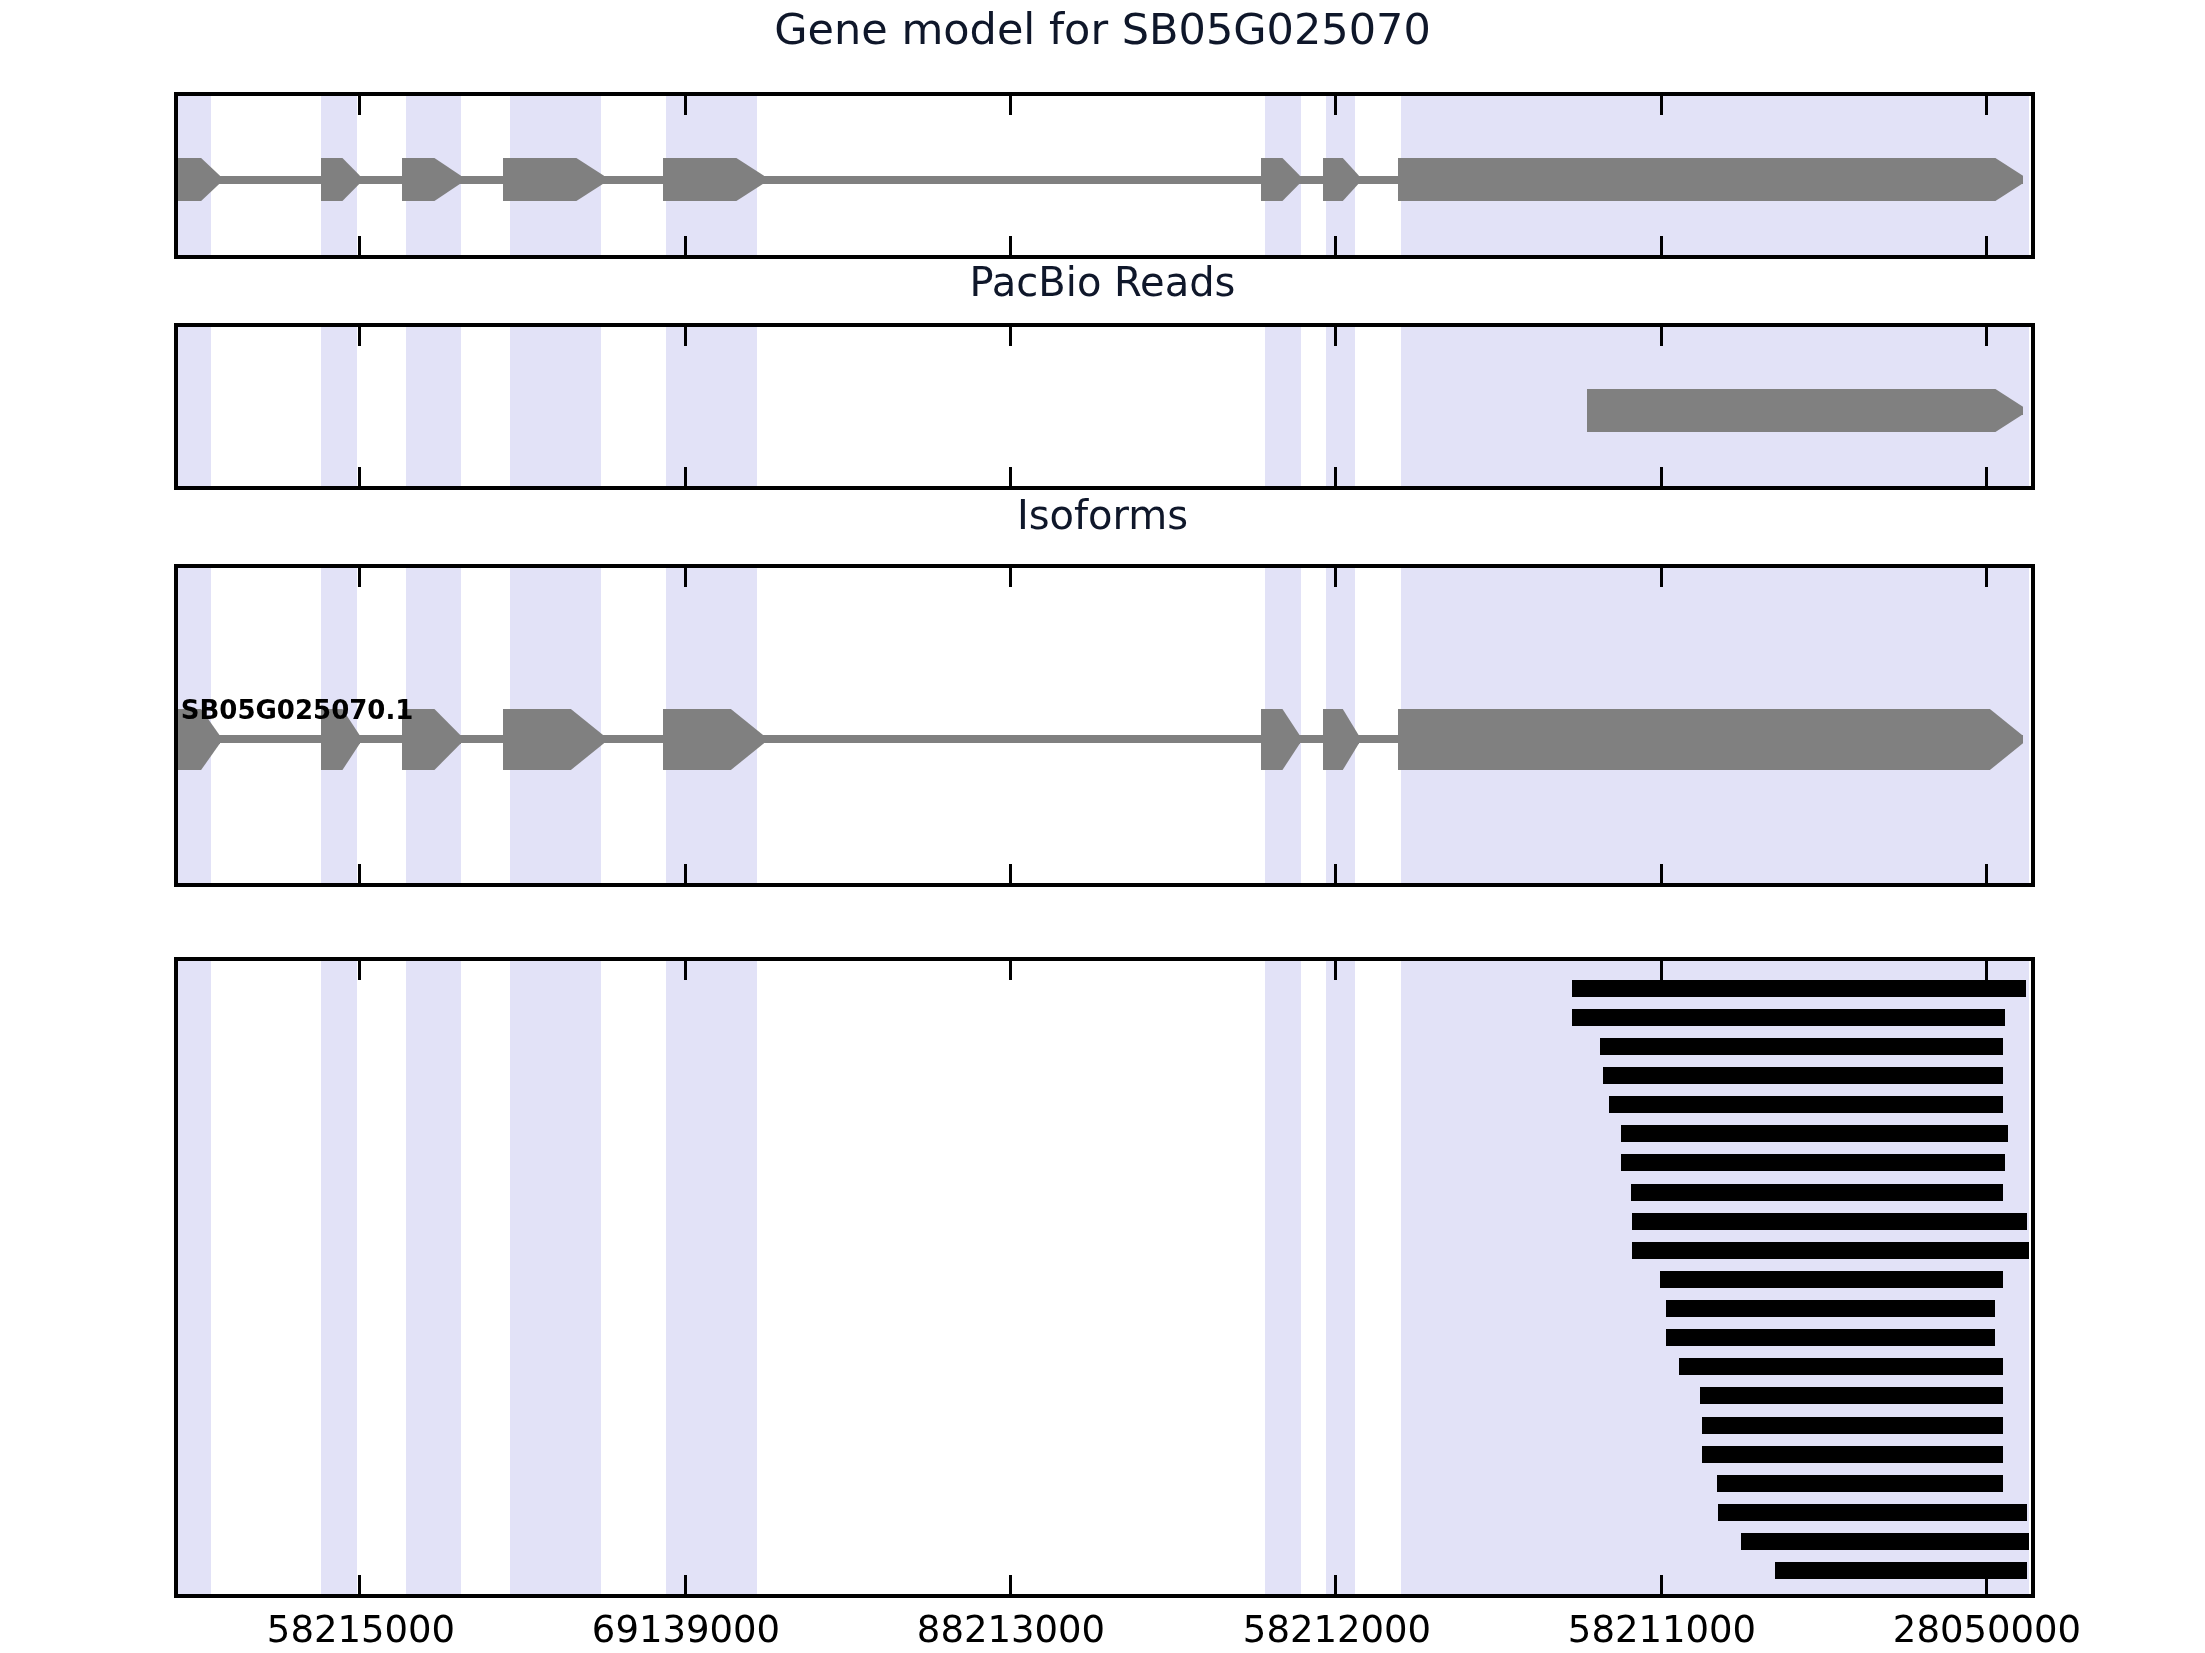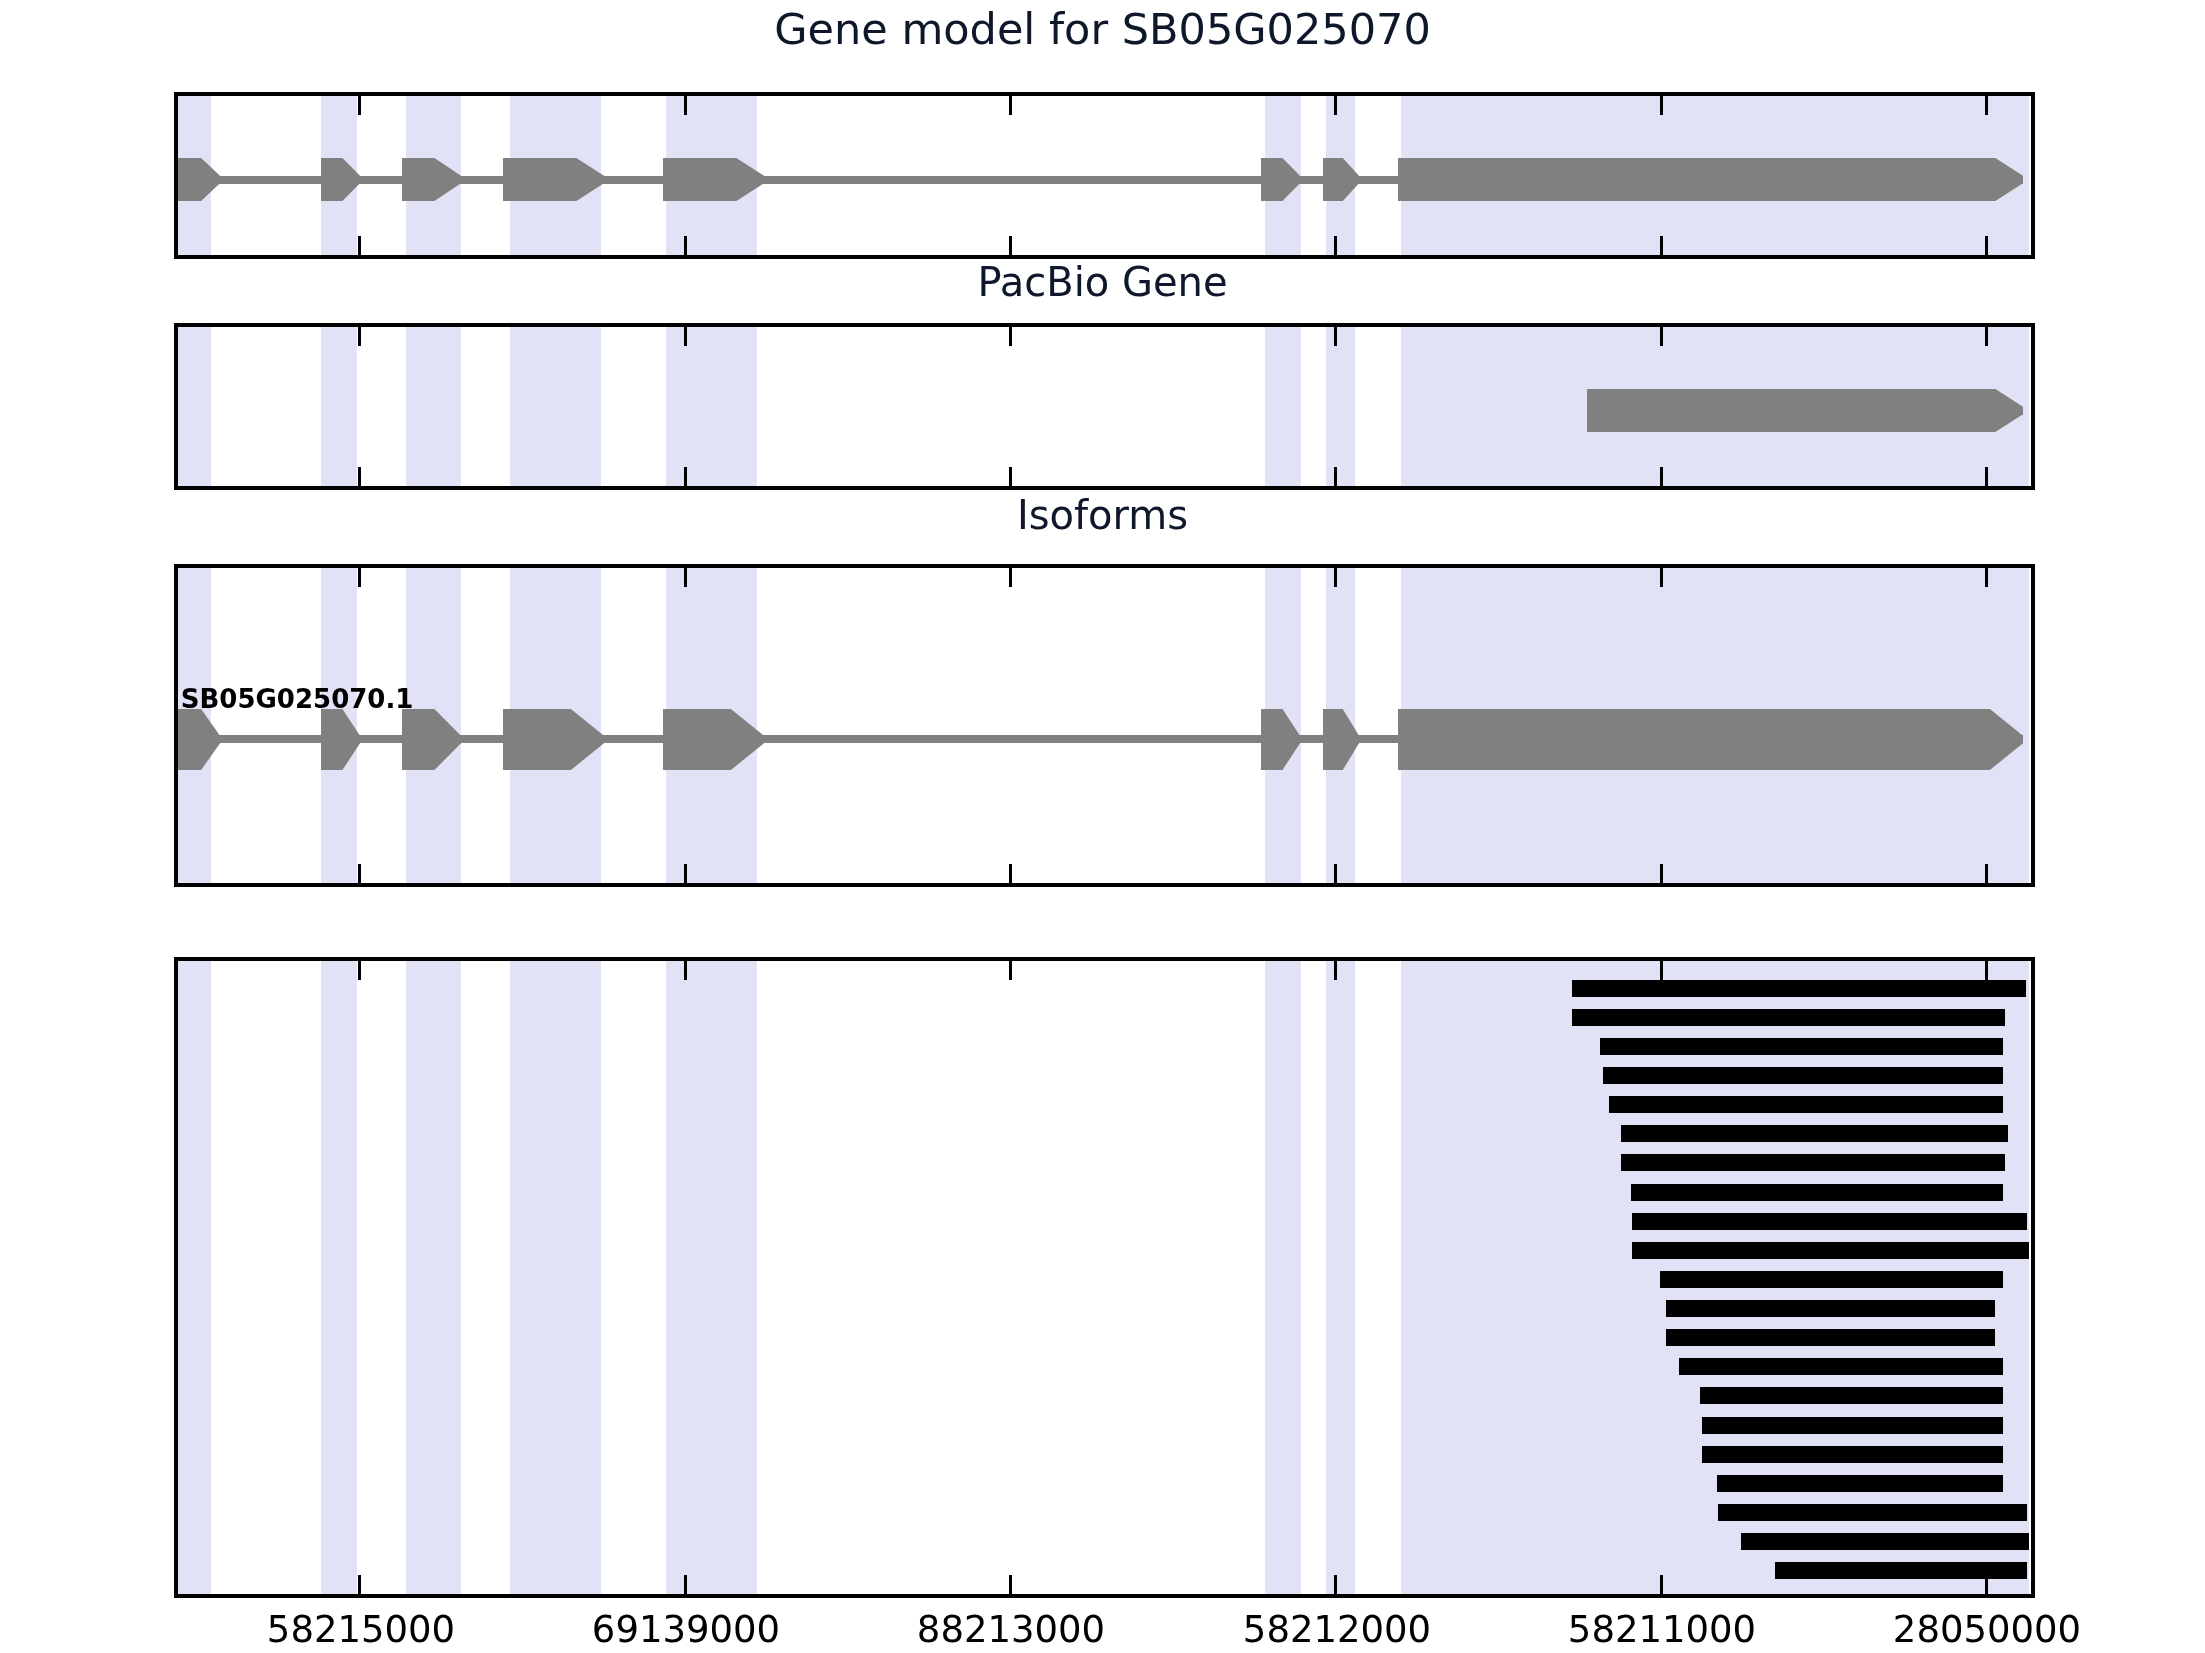--- a/index.html
+++ b/index.html
@@ -119,21 +119,21 @@
     line-height: 1;
   }
 </style>
 </head>
 <body>
 
 <div id="figure">
 
   <div class="panel-title title-main" style="top:8.3px;">Gene model for SB05G025070</div>
 
-  <div class="panel-title title-sub" style="top:262px;">PacBio Gene</div>
+  <div class="panel-title title-sub" style="top:262px;">PacBio Reads</div>
 
   <div class="panel-title title-sub" style="top:495px;">Isoforms</div>
 
 
   <div class="axes" id="axes-gene-model" style="left:174px; top:92px; width:1861px; height:167px;">
     <div class="axes-inner" id="inner-gene-model">
         <div class="band" style="left: 0px; width: 33px;"></div>
         <div class="band" style="left: 143px; width: 36px;"></div>
         <div class="band" style="left: 228px; width: 55px;"></div>
         <div class="band" style="left: 332px; width: 91px;"></div>
@@ -250,21 +250,21 @@
         </div>
         <div class="exon arrow" style="left: 1083px; top: 141px; width: 39px; height: 61px;">
           <div class="exon-body" style="clip-path: polygon(0% 0%, 55% 0%, 100% 43.75%, 100% 56.25%, 55% 100%, 0% 100%); background: rgb(128, 128, 128);"></div>
         </div>
         <div class="exon arrow" style="left: 1145px; top: 141px; width: 36px; height: 61px;">
           <div class="exon-body" style="clip-path: polygon(0% 0%, 55% 0%, 100% 43.75%, 100% 56.25%, 55% 100%, 0% 100%); background: rgb(128, 128, 128);"></div>
         </div>
         <div class="exon arrow" style="left: 1220px; top: 141px; width: 625px; height: 61px;">
           <div class="exon-body" style="clip-path: polygon(0% 0%, 94.704% 0%, 100% 43.75%, 100% 56.25%, 94.704% 100%, 0% 100%); background: rgb(128, 128, 128);"></div>
         </div>
-        <div class="isoform-label" style="left: 2.8px; top: 118px;">SB05G025070.1</div>
+        <div class="isoform-label" style="left: 2.8px; top: 129px;">SB05G025070.1</div>
       </div>
   </div>
 
   <div class="axes" id="axes-reads" style="left:174px; top:957px; width:1861px; height:641px;">
     <div class="axes-inner" id="inner-reads">
         <div class="band" style="left: 0px; width: 33px;"></div>
         <div class="band" style="left: 143px; width: 36px;"></div>
         <div class="band" style="left: 228px; width: 55px;"></div>
         <div class="band" style="left: 332px; width: 91px;"></div>
         <div class="band" style="left: 488px; width: 91px;"></div>

